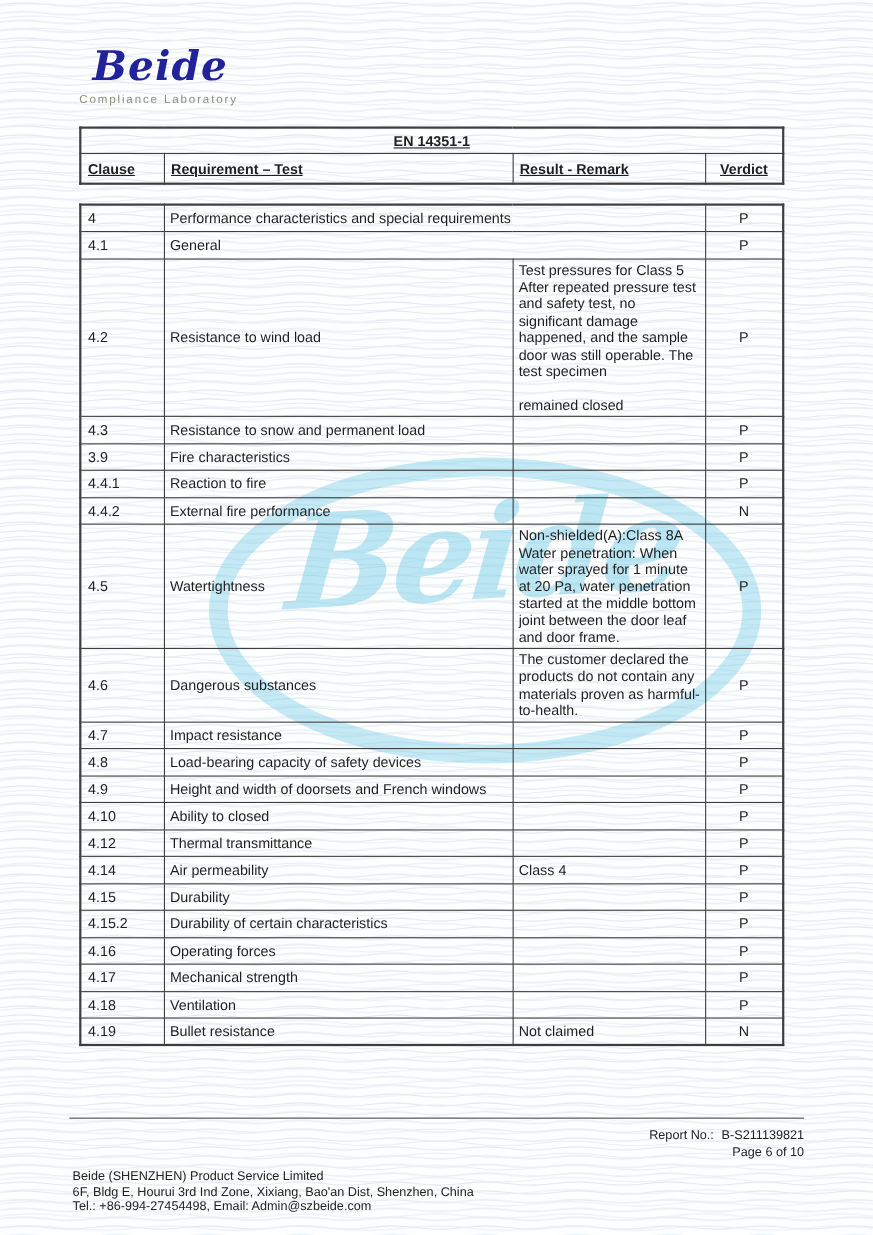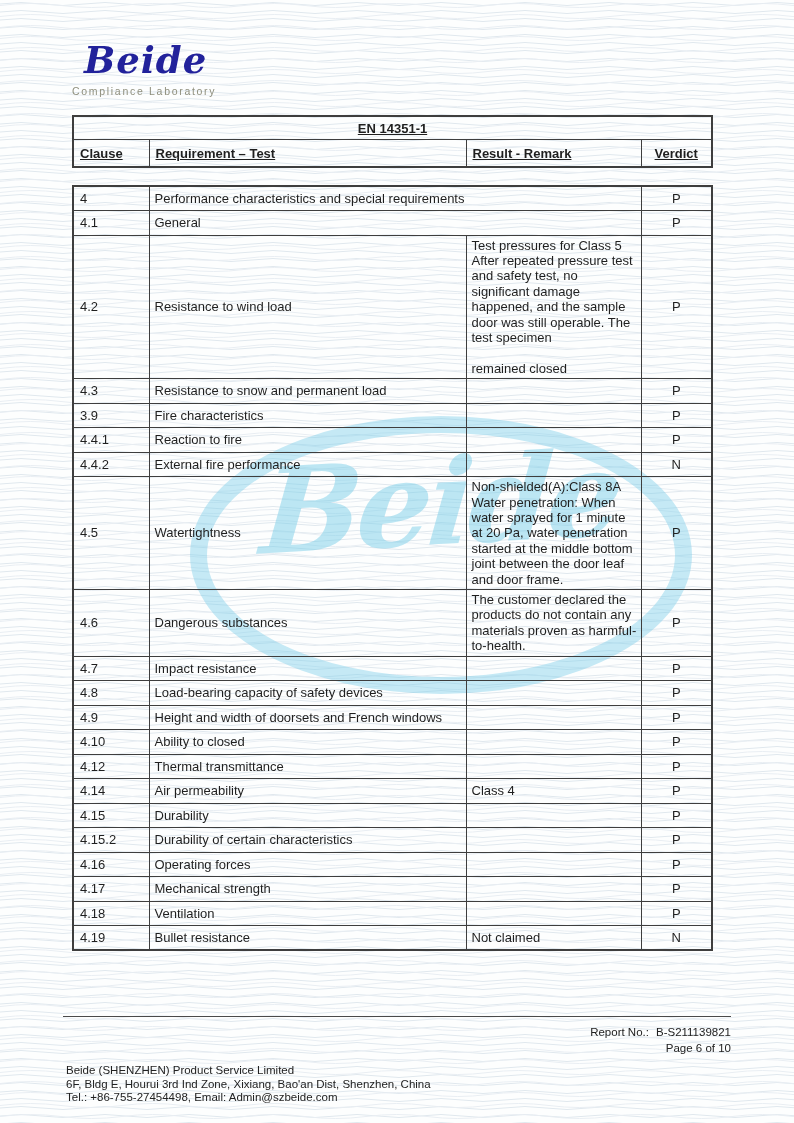--- a/index.html
+++ b/index.html
@@ -227,20 +227,20 @@
           <td class="result">Not claimed</td>
           <td class="verdict">N</td>
         </tr>
       </tbody>
   </table>
 
   <div class="footer-rule"></div>
   <div class="foot-left">
     <div>Beide (SHENZHEN) Product Service Limited</div>
     <div>6F, Bldg E, Hourui 3rd Ind Zone, Xixiang, Bao'an Dist, Shenzhen, China</div>
-    <div>Tel.: +86-755-27454498, Email: Admin@szbeide.com</div>
+    <div>Tel.: +86-994-27454498, Email: Admin@szbeide.com</div>
   </div>
   <div class="foot-right">
     <div><span class="lbl">Report No.:</span><span>B-S211139821</span></div>
     <div>Page 6 of 10</div>
   </div>
 
 </div>
 
 </body></html>

